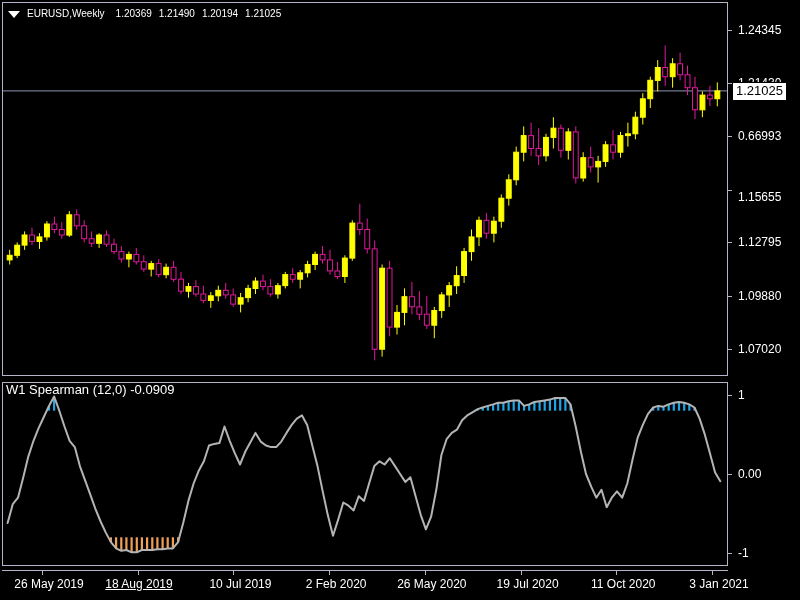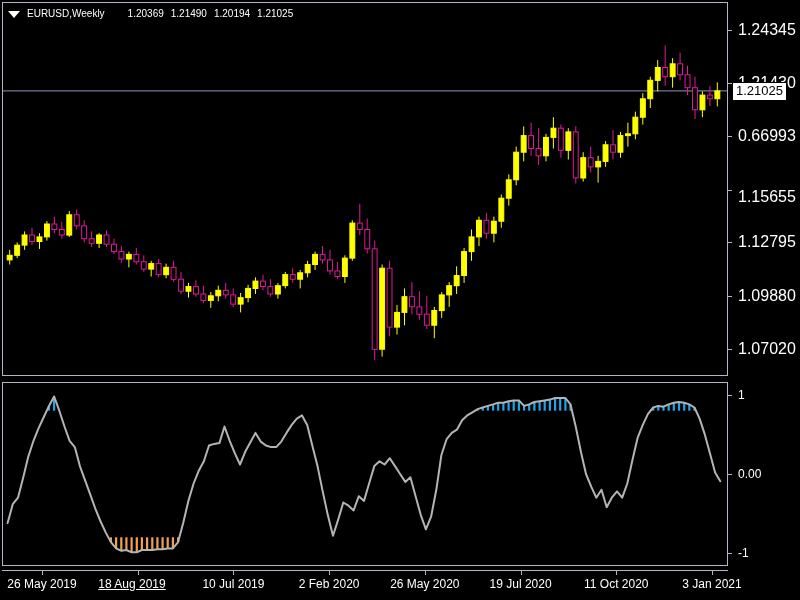--- a/index.html
+++ b/index.html
@@ -64,21 +64,21 @@
     margin-top: 1px;
   }
   .hdr-text {
     color: #ffffff;
     font-size: 10px;
     line-height: 14px;
   }
   #hdr-ohlc {
     display: flex;
     gap: 7px;
-    margin-left: 16px;
+    margin-left: 4px;
   }
 
   
   #watermark {
     position: absolute;
     left: 50%;
     top: 300px;
     transform: translate(-50%, -50%);
     font-size: 36px;
     font-style: italic;
@@ -98,21 +98,21 @@
     position: absolute;
     left: 728px;
     top: 0;
     width: 72px;
     height: 380px;
   }
   .axis-label {
     position: absolute;
     left: 10px;
     color: #ffffff;
-    font-size: 16px;
+    font-size: 12px;
     line-height: 12px;
     white-space: nowrap;
   }
   .axis-tick {
     position: absolute;
     left: 0px;
     width: 4px;
     height: 1px;
     background: #b4b4c8;
   }
@@ -193,20 +193,21 @@
     background: #b4b4c8;
   }
   .time-label {
     position: absolute;
     top: 10px;
     color: #ffffff;
     font-size: 12px;
     line-height: 13px;
     white-space: nowrap;
     transform: translateX(-50%);
+    margin-left: 7px;
   }
   .time-tick {
     position: absolute;
     top: 2px;
     width: 1px;
     height: 5px;
     background: #b4b4c8;
   }
 </style>
 </head>
@@ -484,20 +485,21 @@
         <rect x="654.2" y="22.9" width="2.2" height="4.7" fill="#1ea6e6"></rect>
         <rect x="659.4" y="23.7" width="2.2" height="4.0" fill="#1ea6e6"></rect>
         <rect x="664.6" y="21.4" width="2.2" height="6.3" fill="#1ea6e6"></rect>
         <rect x="669.7" y="19.8" width="2.2" height="7.9" fill="#1ea6e6"></rect>
         <rect x="674.9" y="19.0" width="2.2" height="8.7" fill="#1ea6e6"></rect>
         <rect x="680.1" y="19.8" width="2.2" height="7.9" fill="#1ea6e6"></rect>
         <rect x="685.2" y="21.4" width="2.2" height="6.3" fill="#1ea6e6"></rect>
         <rect x="690.4" y="24.5" width="2.2" height="3.2" fill="#1ea6e6"></rect>
         <path d="M4.6 140.1 L9.8 121.1 L15.0 114.7 L20.1 95.0 L25.3 73.6 L30.5 57.8 L35.6 45.1 L40.8 34.0 L46.0 22.9 L51.1 13.5 L56.3 27.7 L61.5 43.5 L66.6 57.8 L71.8 64.1 L76.9 83.1 L82.1 97.3 L87.3 111.6 L92.4 125.8 L97.6 138.5 L102.8 149.6 L107.9 159.1 L113.1 165.4 L118.3 167.8 L123.4 167.0 L128.6 169.3 L133.7 169.3 L138.9 167.0 L144.1 167.0 L149.2 167.0 L154.4 166.2 L159.6 166.2 L164.7 165.4 L169.9 165.4 L175.1 159.1 L180.2 140.1 L185.4 117.9 L190.6 100.5 L195.7 87.8 L200.9 78.3 L206.0 62.5 L211.2 60.9 L216.4 60.1 L221.5 43.5 L226.7 57.8 L231.9 70.4 L237.0 81.5 L242.2 68.8 L247.4 59.3 L252.5 49.9 L257.7 58.6 L262.9 62.5 L268.0 64.1 L273.2 64.1 L278.3 58.6 L283.5 49.9 L288.7 41.9 L293.8 35.6 L299.0 32.4 L304.2 41.9 L309.3 62.5 L314.5 83.1 L319.7 108.4 L324.8 132.1 L330.0 152.7 L335.1 136.9 L340.3 119.5 L345.5 122.7 L350.6 127.4 L355.8 113.2 L361.0 117.9 L366.1 100.5 L371.3 83.1 L376.5 78.3 L381.6 81.5 L386.8 75.2 L392.0 83.1 L397.1 91.0 L402.3 98.9 L407.4 94.2 L412.6 113.2 L417.8 132.1 L422.9 146.4 L428.1 133.7 L433.3 106.8 L438.4 72.0 L443.6 56.2 L448.8 49.9 L453.9 46.7 L459.1 37.2 L464.2 32.4 L469.4 29.3 L474.6 26.1 L479.7 24.5 L484.9 22.9 L490.1 21.4 L495.2 19.8 L500.4 19.8 L505.6 18.2 L510.7 17.4 L515.9 17.4 L521.1 22.9 L526.2 21.4 L531.4 19.0 L536.5 18.2 L541.7 17.4 L546.9 16.6 L552.0 15.0 L557.2 15.0 L562.4 15.0 L567.5 21.4 L572.7 43.5 L577.9 68.8 L583.0 91.0 L588.2 103.7 L593.3 114.7 L598.5 106.8 L603.7 124.2 L608.8 114.7 L614.0 108.4 L619.2 114.7 L624.3 100.5 L629.5 76.8 L634.7 54.6 L639.8 41.9 L645.0 30.9 L650.2 24.5 L655.3 22.9 L660.5 23.7 L665.6 21.4 L670.8 19.8 L676.0 19.0 L681.1 19.8 L686.3 21.4 L691.5 24.5 L696.6 35.6 L701.8 51.4 L707.0 70.4 L712.1 89.4 L717.3 98.2" fill="none" stroke="#b4b4b4" stroke-width="2" stroke-linejoin="round" stroke-linecap="round"></path>
       </svg>
+    <div id="indicator-header">W1 Spearman (12,0) -0.0909</div>
   </div>
 
   <div id="indicator-axis">
       <div class="ind-axis-label" style="top: 8.86957px;">1</div>
       <div class="axis-tick" style="top: 14.8696px;"></div>
       <div class="ind-axis-label" style="top: 88px;">0.00</div>
       <div class="axis-tick" style="top: 94px;"></div>
       <div class="ind-axis-label" style="top: 167.13px;">-1</div>
       <div class="axis-tick" style="top: 173.13px;"></div>
     </div>

